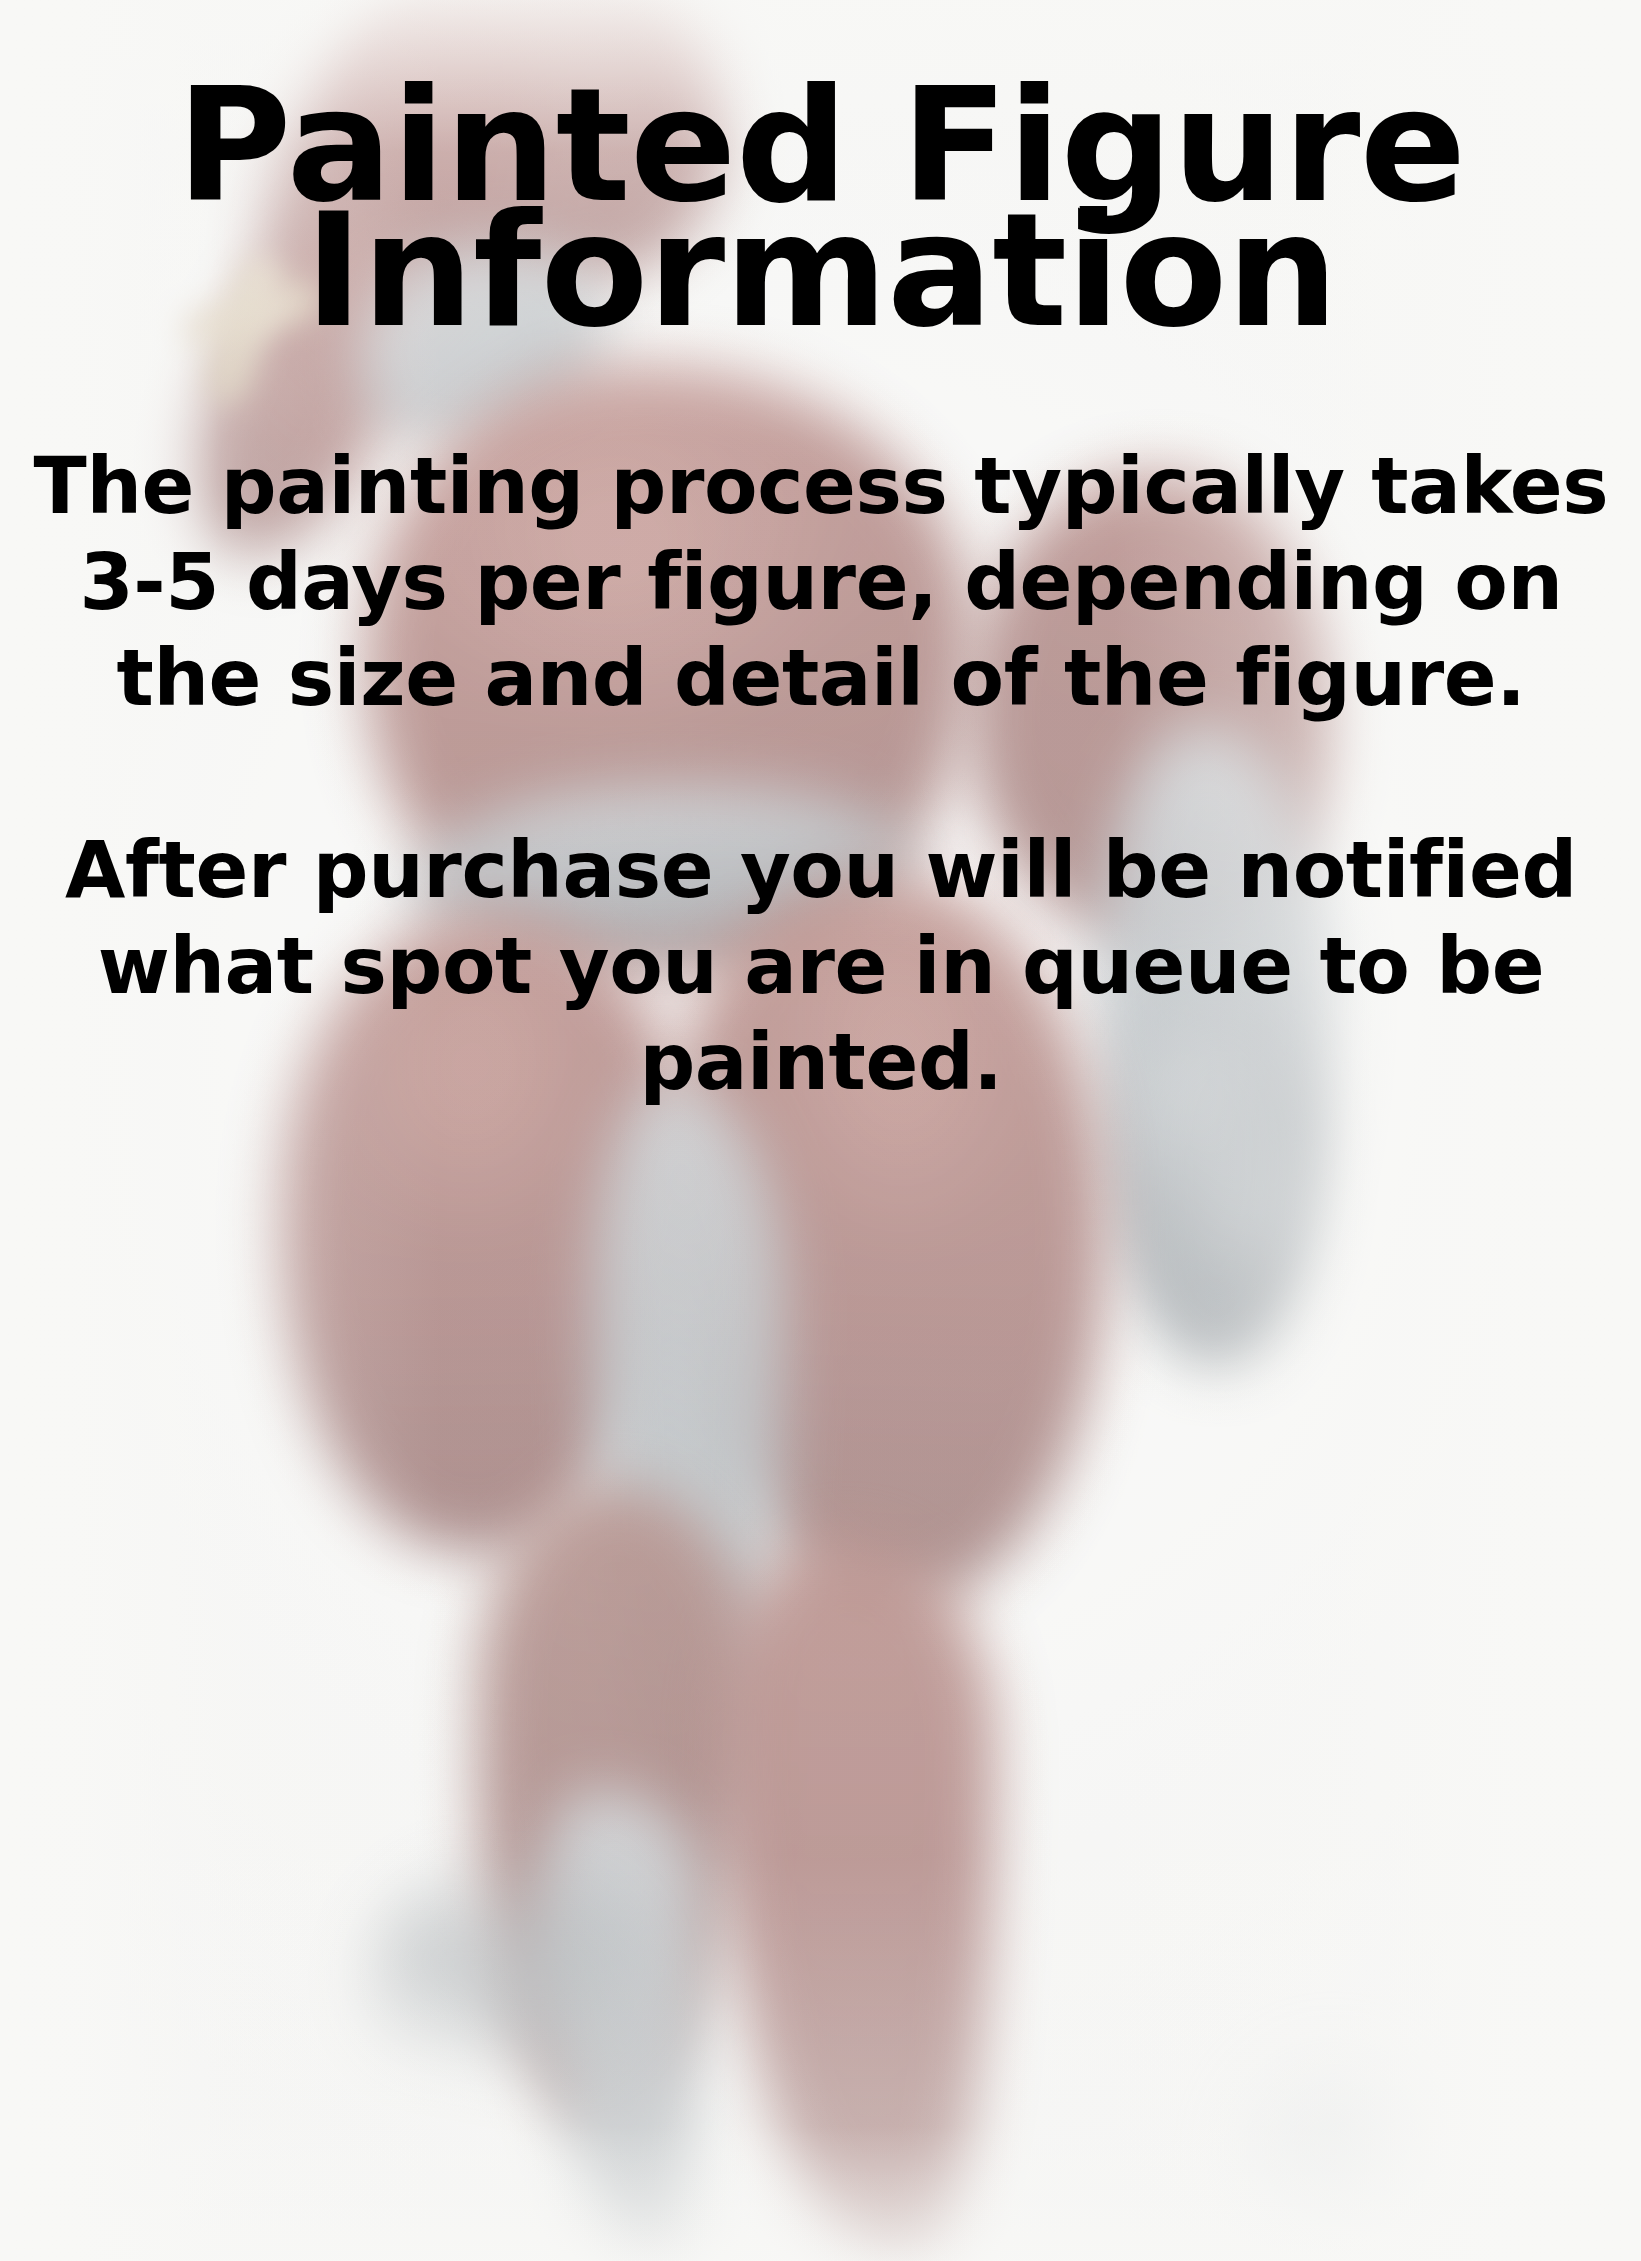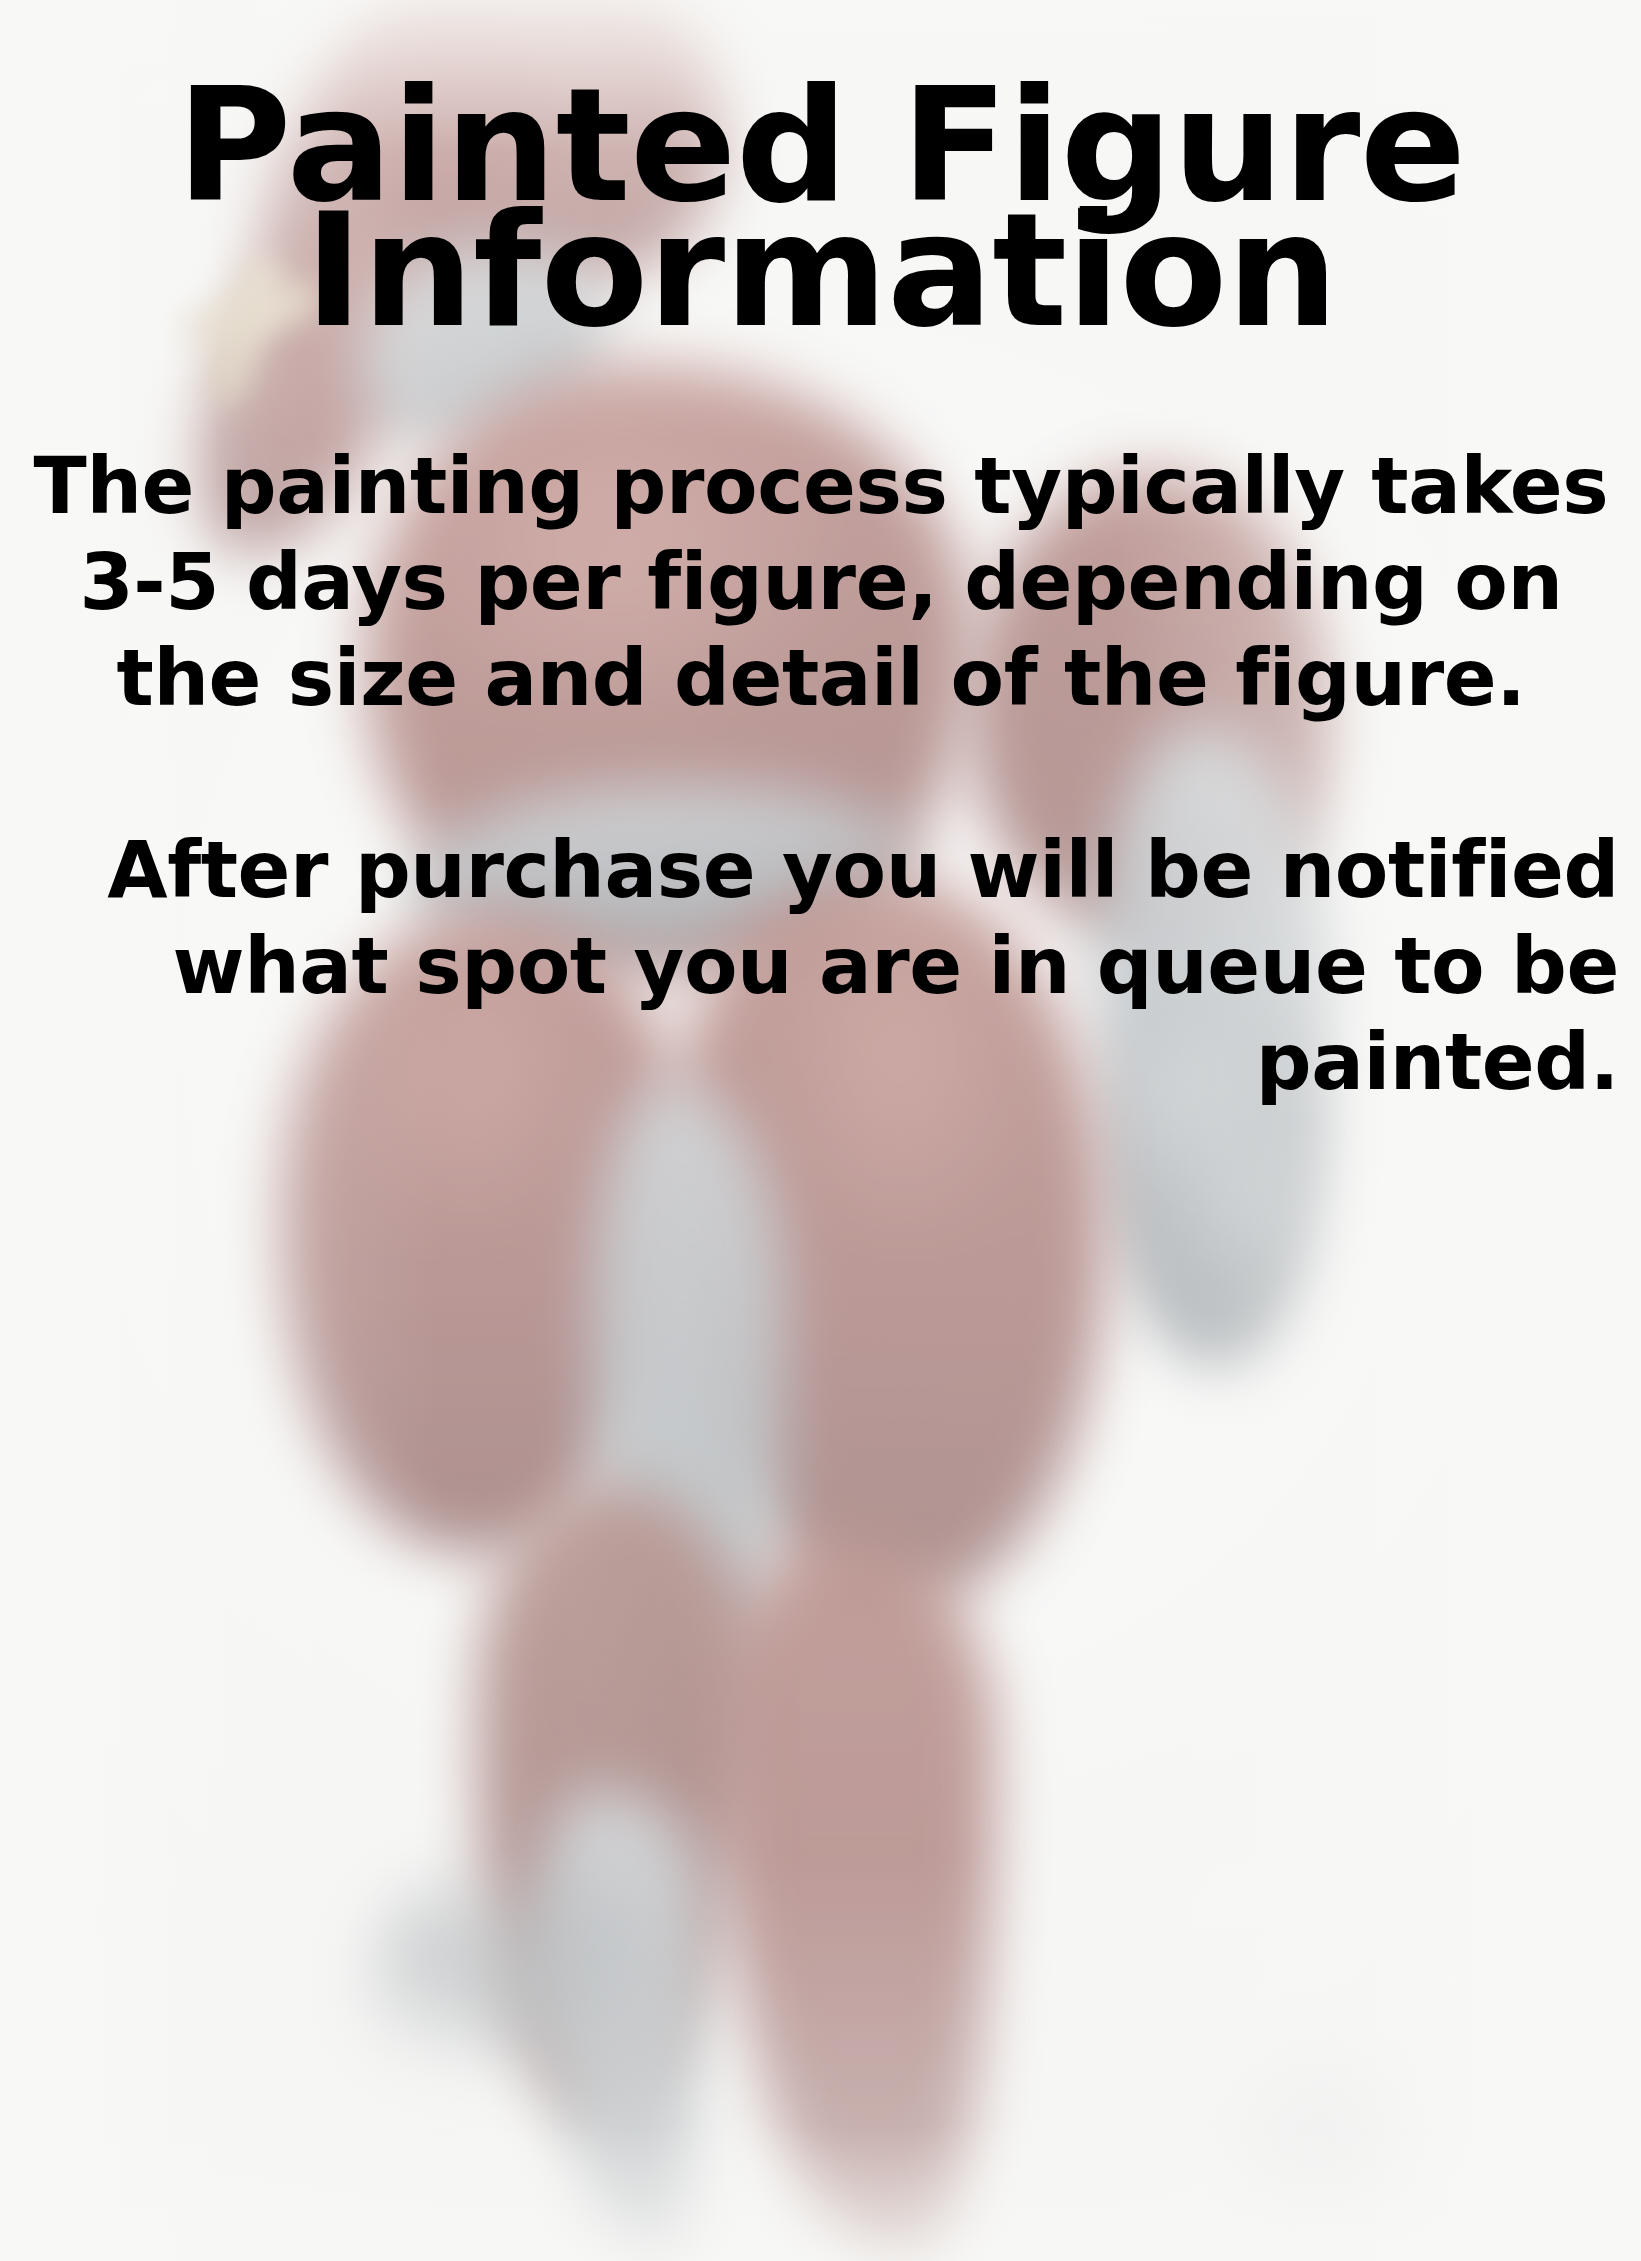--- a/index.html
+++ b/index.html
@@ -260,21 +260,21 @@
     inset:0;
     background:rgba(250,250,248,0.34);
   }
 
   
   .content {
     position:relative;
     z-index:2;
     width:100%;
     height:100%;
-    padding:0 19px;
+    padding:0 2px;
     text-align:center;
     color:#000000;
   }
 
   .poster-title {
     font-size:157px;
     font-weight:bold;
     line-height:125px;
     letter-spacing:-0.8px;
     padding-top:83px;
@@ -283,21 +283,21 @@
 
   .body-copy {
     margin-top:105px;
     font-size:78px;
     font-weight:bold;
     line-height:96px;
     letter-spacing:-0.4px;
   }
 
   .para { margin:4px; }
-  .para + .para { margin-top:96px;text-align:right; }
+  .para + .para { margin-top:96px; }
 </style>
 </head>
 <body>
 
 <div class="poster">
 
   <div class="bg-photo">
     <div class="plate"></div>
 
     <div class="fig arm-left"></div>

